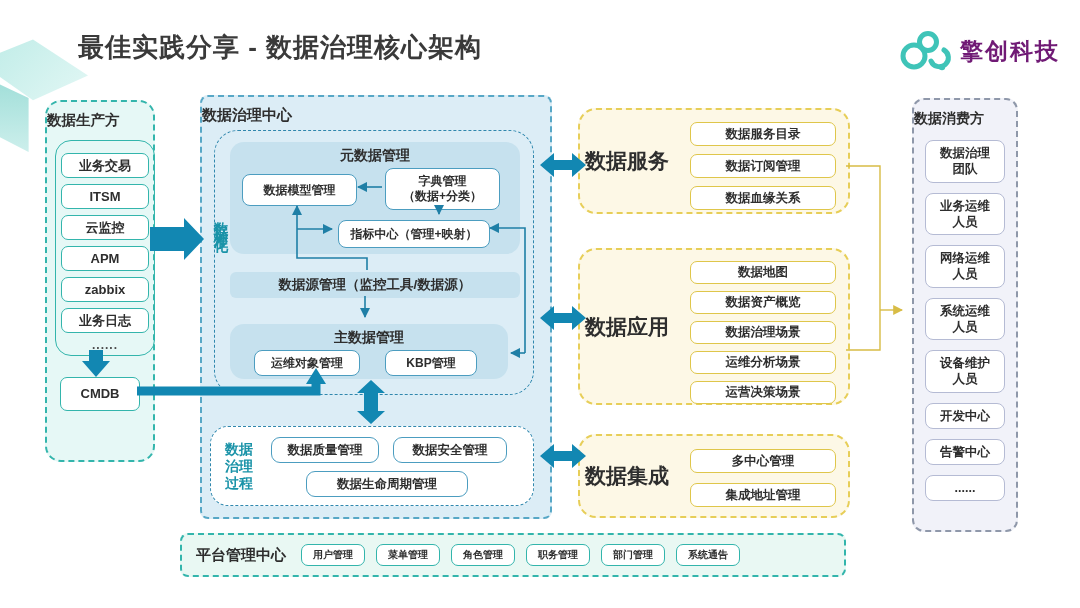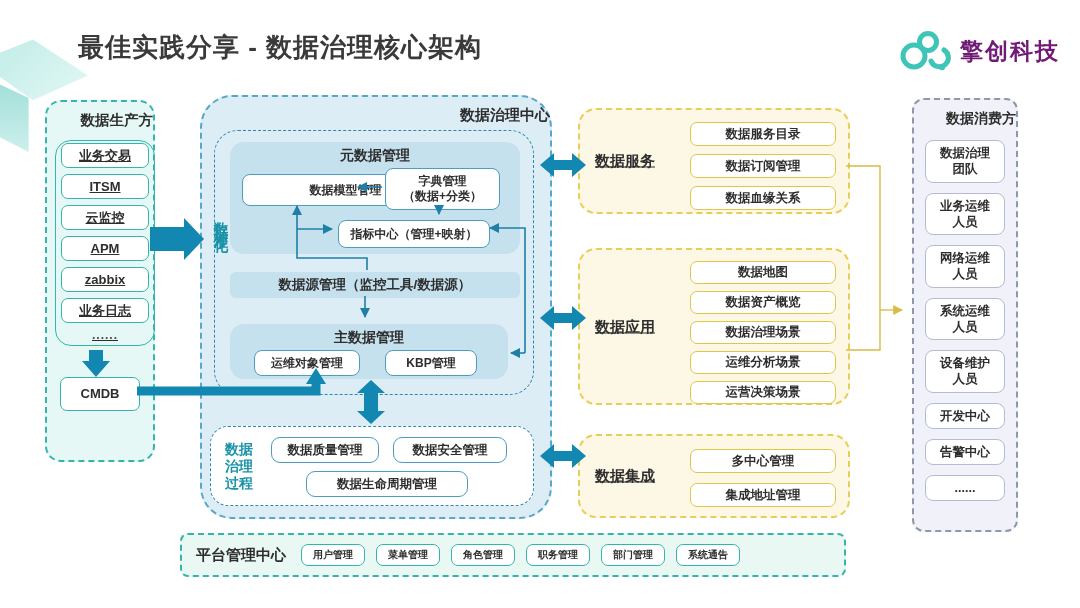--- a/index.html
+++ b/index.html
@@ -13,35 +13,35 @@
     clip-path:polygon(0% 30%,50% 6%,100% 45%,50% 72%);}
   .deco-b{position:absolute;left:-22px;top:52px;width:110px;height:100px;
     background:linear-gradient(180deg,#8fd8d1,#cdefec);
     clip-path:polygon(0% 22%,46% 46%,46% 100%,0% 74%);}
   .slide-title{position:absolute;left:78px;top:30px;font-size:26px;font-weight:800;color:#3a3a3a;letter-spacing:1px;}
   .logo{position:absolute;left:898px;top:28px;display:flex;align-items:center;gap:8px;}
   .logo-text{font-size:23px;font-weight:800;color:#701a75;letter-spacing:2px;}
   .watermark{position:absolute;right:8px;bottom:6px;font-size:15px;color:#bcbcbc;}
 
   .dashedbox{position:absolute;border:2px dashed var(--teal,#33b5ac);}
-  .boxtitle{text-align:right;font-weight:800;font-size:14.5px;color:#2e2e2e;}
+  .boxtitle{text-align:left;font-weight:800;font-size:14.5px;color:#2e2e2e;}
 
   
   .producers{left:45px;top:100px;width:106px;height:358px;border-radius:16px;background:var(--producer-bg,#e6f8f6);}
   .producers .boxtitle{margin-top:9px;}
   .prod-inner{position:absolute;left:8px;top:38px;width:88px;border:1.6px solid var(--teal,#33b5ac);
-    border-radius:16px;padding:2px 5px 4px;display:flex;flex-direction:column;gap:6px;background:transparent;text-decoration:underline;}
+    border-radius:16px;padding:12px 5px 4px;display:flex;flex-direction:column;gap:6px;background:transparent;}
   .pill{background:#fff;border-radius:7px;font-weight:700;font-size:13px;display:flex;flex-direction:column;
     align-items:center;justify-content:center;text-align:center;line-height:1.2;}
   .prod-inner .pill{border:1.5px solid var(--teal,#33b5ac);height:23px;}
   .dots{text-align:center;color:#4a4a4a;font-weight:700;font-size:12px;letter-spacing:1px;line-height:12px;}
   .cmdb{position:absolute;left:13px;top:275px;width:78px;height:32px;border:1.5px solid var(--teal,#33b5ac);}
 
   
-  .gov{left:200px;top:95px;width:348px;height:420px;border-radius:32px;background:var(--center-bg,#dcedf6);
+  .gov{left:200px;top:95px;width:348px;height:420px;border-radius:8px;background:var(--center-bg,#dcedf6);
     border-color:var(--center-border,#57a7c6);}
   .gov-title{position:absolute;left:0;right:0;top:9px;}
   .gov-inner{position:absolute;left:12px;top:33px;width:318px;height:263px;border:1.6px dashed #2f87ad;border-radius:24px;}
   .std-label{position:absolute;left:9px;top:113px;writing-mode:vertical-rl;text-orientation:upright;
     color:var(--std-label,#1a93a8);font-weight:800;font-size:14.5px;letter-spacing:4px;}
   .block{position:absolute;background:var(--block-bg,#c6e1ee);border-radius:14px;}
   .block-title{position:absolute;left:0;right:0;top:5px;text-align:center;font-weight:800;font-size:14px;}
   .bpill{position:absolute;background:#fff;border:1.4px solid var(--pill-border-blue,#4c9dc0);border-radius:8px;
     display:flex;flex-direction:column;align-items:center;justify-content:center;font-weight:700;font-size:12px;
     text-align:center;line-height:1.25;}
@@ -51,21 +51,21 @@
   .master{left:28px;top:227px;width:278px;height:55px;}
   .process{position:absolute;left:8px;top:329px;width:322px;height:78px;border:1.6px dashed #2f87ad;
     border-radius:18px;background:#fff;}
   .proc-label{position:absolute;left:14px;top:50%;transform:translateY(-50%);color:var(--std-label,#1a93a8);
     font-weight:800;font-size:14px;line-height:1.2;}
   .ppill{position:absolute;background:#fff;border:1.5px solid var(--pill-border-blue,#4c9dc0);border-radius:9px;
     display:flex;align-items:center;justify-content:center;font-weight:700;font-size:12.5px;}
 
   
   .ygroup{border-color:var(--yellow-border,#e7ce58);background:var(--yellow-bg,#fdf8e6);border-radius:18px;}
-  .ylabel{position:absolute;left:15px;top:50%;transform:translateY(-50%);font-weight:800;font-size:15px;color:#2e2e2e;text-decoration:underline;}
+  .ylabel{position:absolute;left:5px;top:50%;transform:translateY(-50%);font-weight:800;font-size:21px;color:#2e2e2e;}
   .ycol{position:absolute;left:110px;right:12px;display:flex;flex-direction:column;}
   .ypill{background:#fff;border:1.5px solid var(--yellow-pill-border,#dfc64a);border-radius:7px;
     display:flex;align-items:center;justify-content:center;font-weight:700;font-size:12.5px;}
   .services{left:578px;top:108px;width:268px;height:102px;}
   .applications{left:578px;top:248px;width:268px;height:153px;}
   .integration{left:578px;top:434px;width:268px;height:80px;}
 
   
   .consumers{left:912px;top:98px;width:102px;height:430px;border-radius:12px;
     border-color:var(--consumer-border,#8f98aa);background:var(--consumer-bg,#f1f2f9);}
@@ -117,21 +117,21 @@
     <div class="pill cmdb">CMDB</div>
   </div>
 
   <div class="dashedbox gov">
     <div class="boxtitle gov-title" style="font-size:15px;">数据治理中心</div>
     <div class="gov-inner"></div>
     <div class="std-label">数据标准化</div>
 
     <div class="block meta">
       <div class="block-title">元数据管理</div>
-      <div class="bpill" style="left:12px;top:32px;width:113px;height:30px;padding-left:46px;">数据模型管理</div>
+      <div class="bpill" style="left:12px;top:32px;width:113px;height:30px;">数据模型管理</div>
       <div class="bpill" style="left:155px;top:26px;width:113px;height:40px;">
         <span>字典管理</span>
         <span>（数据+分类）</span>
       </div>
       <div class="bpill" style="left:108px;top:78px;width:150px;height:26px;">指标中心（管理+映射）</div>
     </div>
 
     <div class="dsbar">数据源管理（监控工具/数据源）</div>
 
     <div class="block master">

